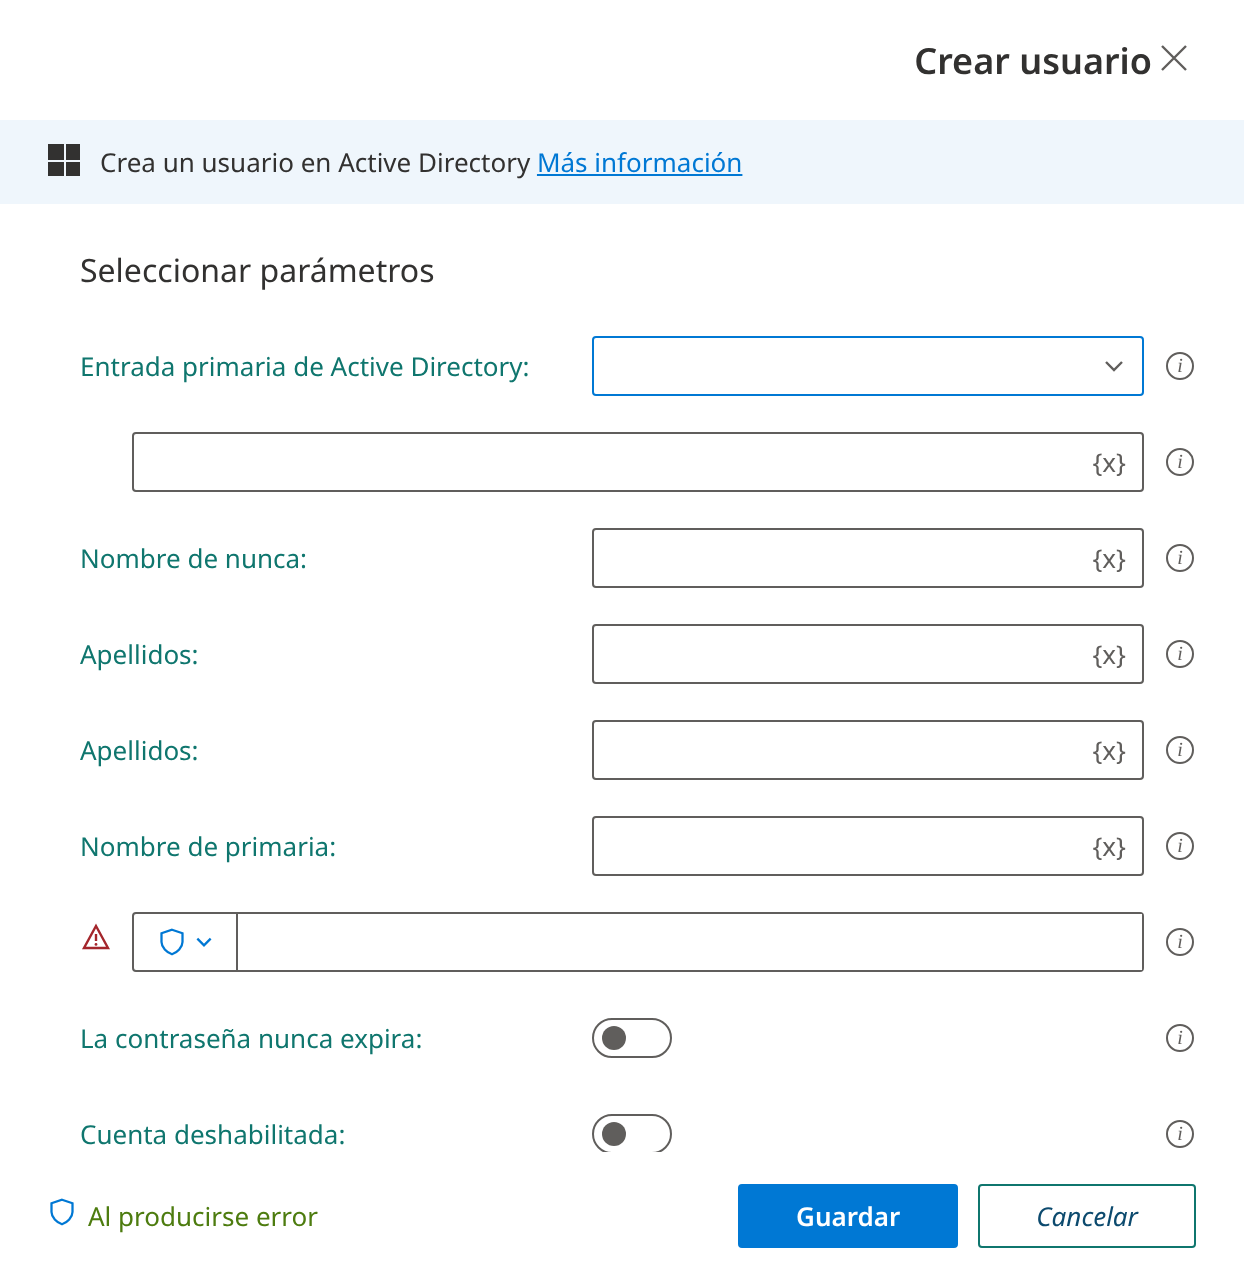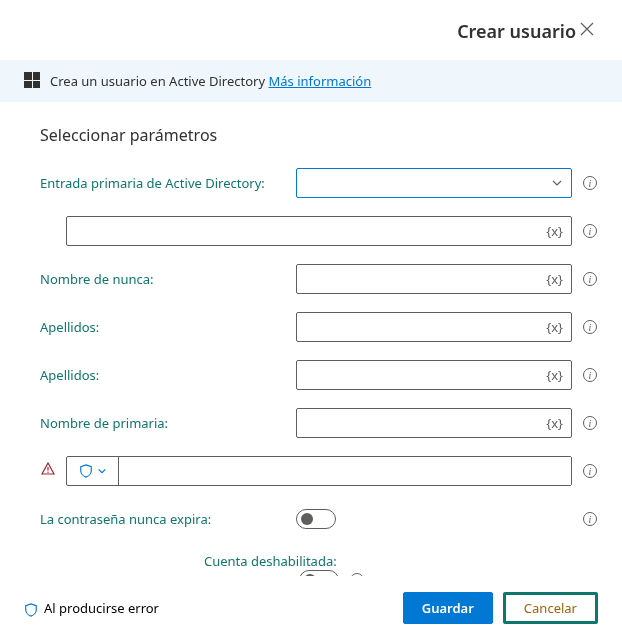--- a/index.html
+++ b/index.html
@@ -30,25 +30,25 @@
     .shield-btn { width: 52px; border-right: 1px solid #605e5c; display:flex; align-items:center; justify-content:center; gap:4px; cursor:pointer; }
     .shield-btn svg { color: #0078d4; }
     .password-input { flex:1; border:none; outline:none; padding:0 8px; font-size:13px; }
 
     .toggle { width: 40px; height: 20px; border-radius: 10px; border: 1px solid #605e5c; background: #fff; position: relative; cursor: pointer; }
     .toggle .knob { position: absolute; width: 12px; height: 12px; border-radius: 50%; background: #605e5c; top: 3px; left: 4px; }
 
     .info-icon { width:14px; height:14px; border:1px solid #605e5c; border-radius:50%; display:inline-flex; align-items:center; justify-content:center; font-size:10px; color:#605e5c; font-style: italic; font-family: Georgia, serif; cursor: pointer; }
 
     .footer { display:flex; align-items:center; justify-content:space-between; padding: 16px 24px 20px 24px; border-top: none; }
-    .on-error { display:flex; align-items:flex-end; gap:6px; color:#000000; font-size:13px; cursor:pointer; }
+    .on-error { display:flex; align-items:flex-start; gap:6px; color:#4d7c0f; font-size:13px; cursor:pointer; }
     .footer-actions { display:flex; gap:10px; }
-    .btn { height: 32px; padding: 0 18px; border-radius: 2px; font-size: 13px; cursor:pointer; }
+    .btn { height: 32px; padding: 0 28px; border-radius: 2px; font-size: 13px; cursor:pointer; }
     .btn-primary { background:#0078d4; color:#fff; border:1px solid #0078d4; font-weight:600; }
-    .btn-secondary { background:#fff; color:#a16207; border:3px solid #0f766e; }
+    .btn-secondary { background:#fff; color:#0c4a6e; border:1px solid #0f766e;font-style:italic; }
 
     .logo-icon { width:16px; height:16px; display:grid; grid-template-columns:1fr 1fr; grid-template-rows:1fr 1fr; gap:1px; }
     .logo-icon div { background:#323130; }
   </style>
 </head>
 <body>
 
 <div class="dialog-header">
   <div class="dialog-title">Crear usuario</div>
   <button class="close-btn">
@@ -192,21 +192,21 @@
         <div class="toggle">
             <div class="knob"></div>
           </div>
       </div>
       <span class="info-icon-cell">
           <span class="info-icon">i</span>
         </span>
     </div>
   </div>
 
-  <div class="form-row" style="margin-top:6px;flex-direction:column;">
+  <div class="form-row" style="margin-top:6px;">
     <div class="form-label">Cuenta deshabilitada:</div>
     <div class="control-col">
       <span class="warn-placeholder"></span>
       <div style="flex:1; display:flex;">
         <div class="toggle">
             <div class="knob"></div>
           </div>
       </div>
       <span class="info-icon-cell">
           <span class="info-icon">i</span>

